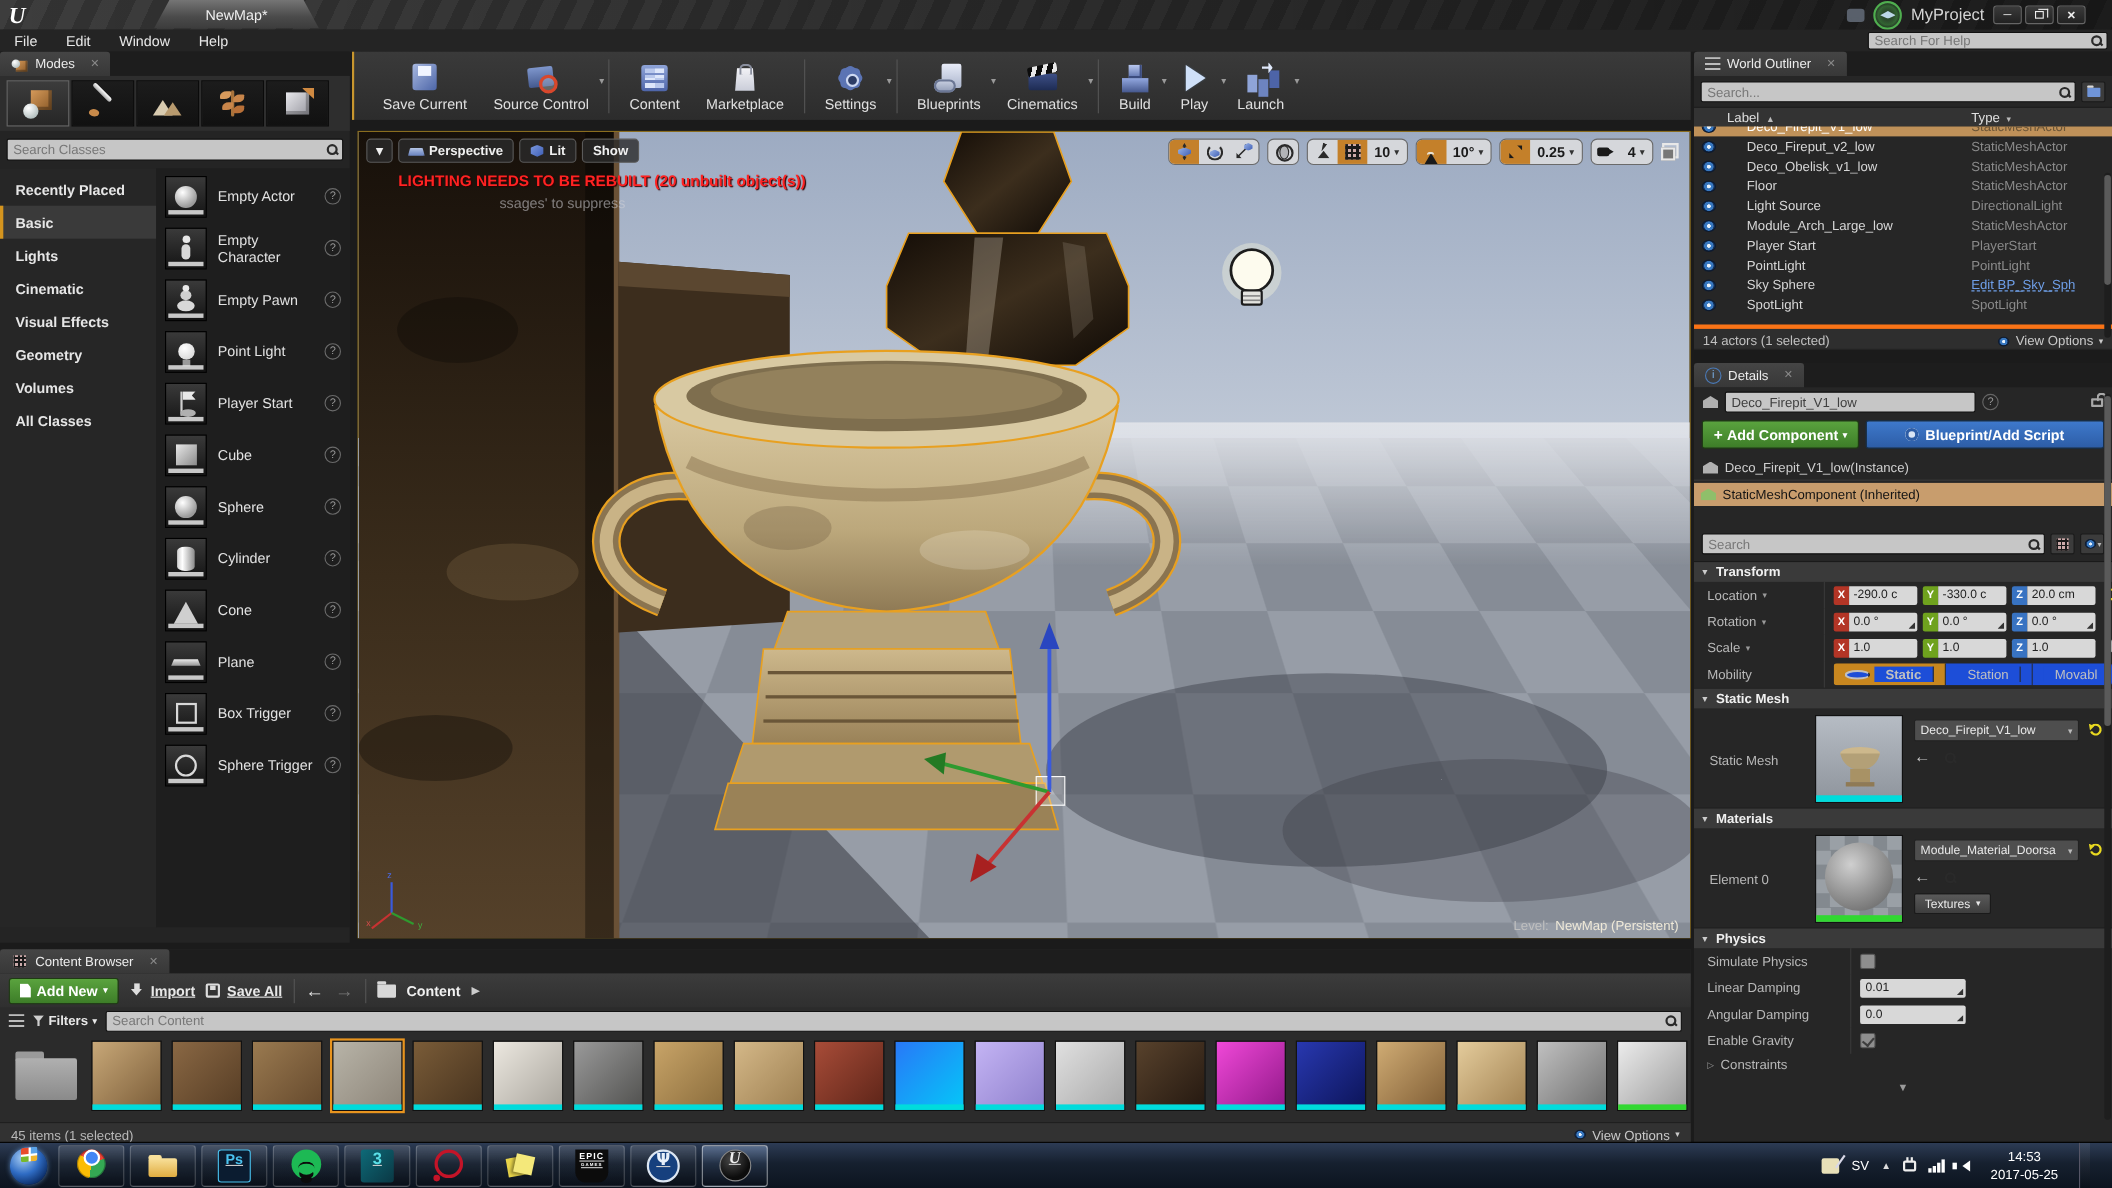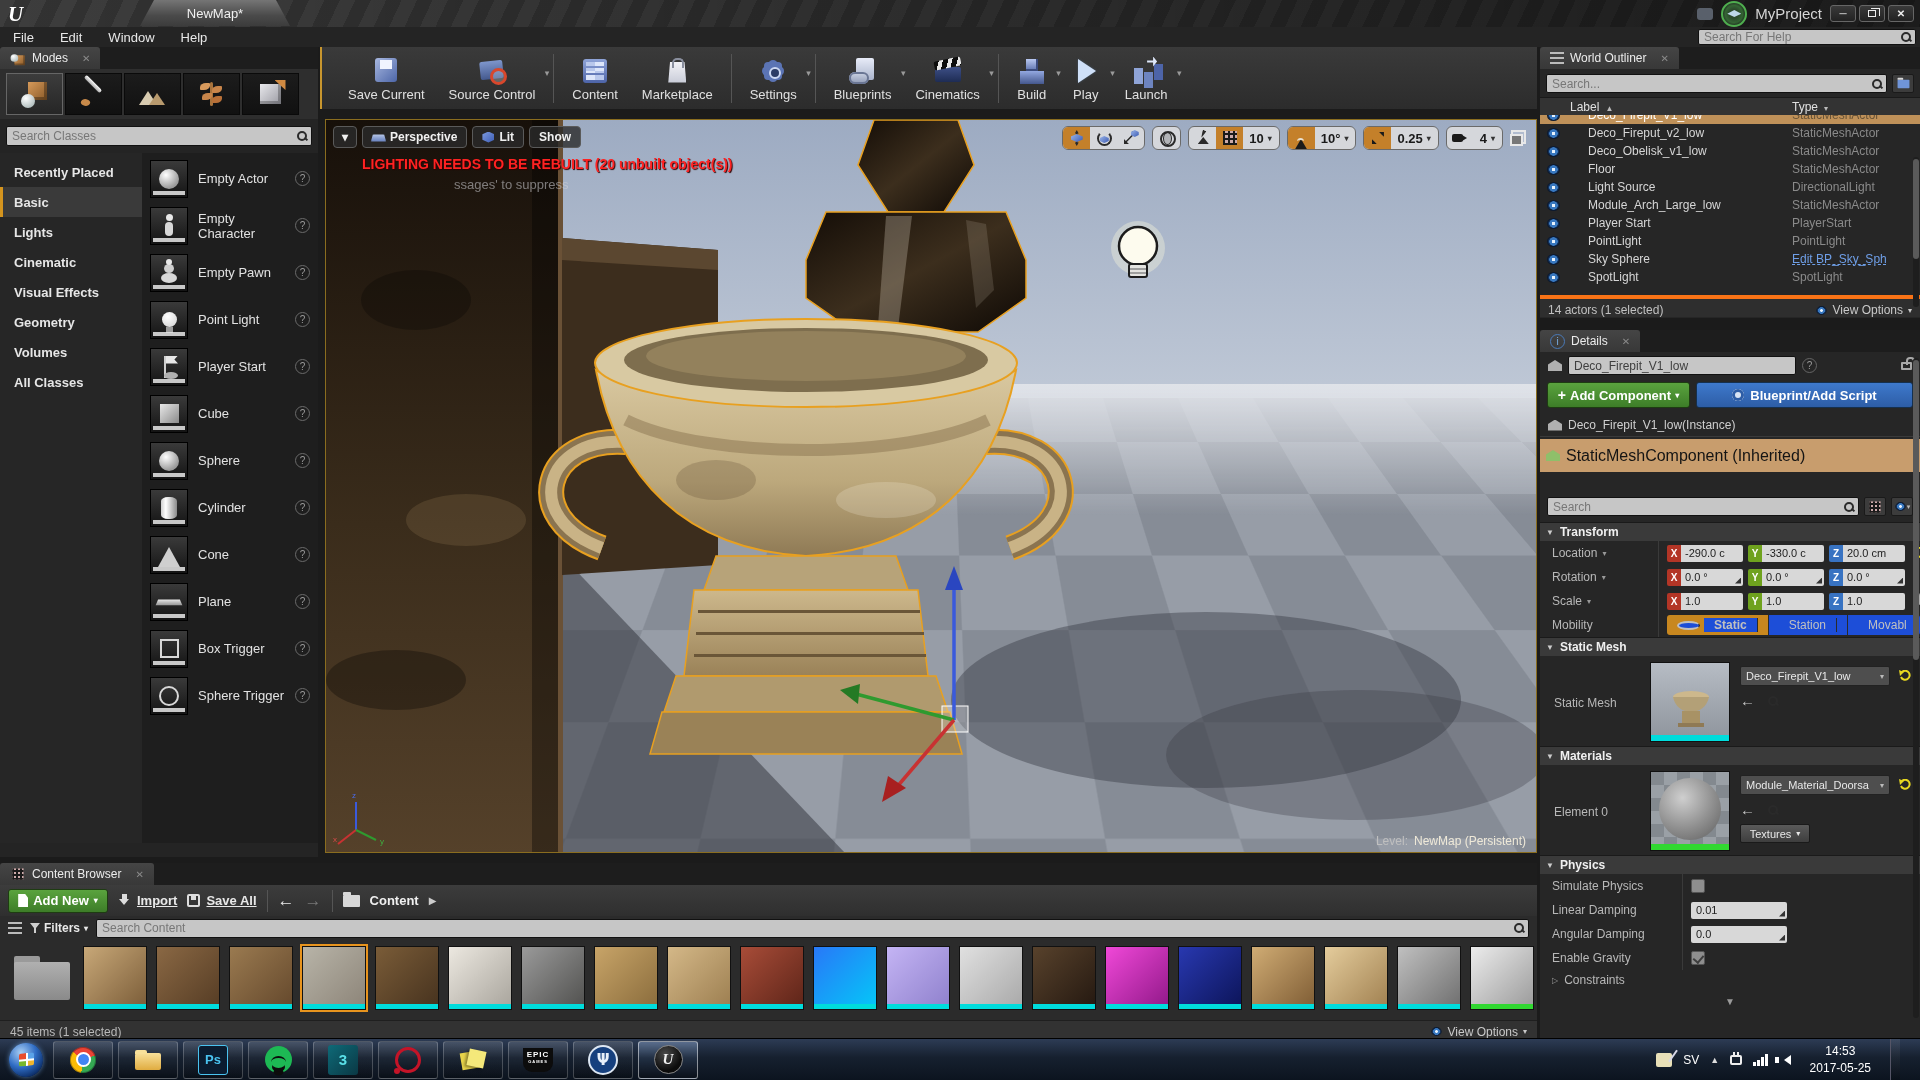--- a/index.html
+++ b/index.html
@@ -11,21 +11,21 @@
   
   .titlebar { position:absolute; left:0; top:0; width:1920px; height:27px;
     background: linear-gradient(to right, rgba(0,0,0,0), rgba(0,0,0,.55)),
       repeating-linear-gradient(115deg,#3d3d3d 0 14px,#323232 14px 28px); }
   .ue-logo { position:absolute; left:8px; top:2px; width:26px; height:22px; color:#fff;
     font-family:"Liberation Serif",serif; font-size:21px; font-weight:bold; font-style:italic; }
   .doc-tab { position:absolute; left:140px; top:0; width:150px; height:26px;
     background:linear-gradient(#757575,#4a4a4a 60%,#3c3c3c);
     clip-path:polygon(14px 0, calc(100% - 14px) 0, 100% 100%, 0 100%);
     display:flex; align-items:center; justify-content:center; color:#f0f0f0; font-size:13px; }
-  .tb-right { position:absolute; right:6px; top:0; height:27px; display:flex; align-items:center; gap:8px; }
+  .tb-right { position:absolute; right:24px; top:0; height:27px; display:flex; align-items:center; gap:8px; }
   .bubble-icon { width:16px; height:12px; background:#59606b; border-radius:3px; position:relative; }
   .bubble-icon::after { content:""; position:absolute; left:3px; bottom:-4px; border:4px solid transparent; border-top-color:#59606b; }
   .cap-wrap { width:26px; height:26px; border-radius:50%; background:radial-gradient(circle,#2c4a2c 30%,rgba(70,160,70,.55) 55%,rgba(70,160,70,.15) 75%); border:2px solid #4fae4f; display:flex; align-items:center; justify-content:center; }
   .cap-icon { width:14px; height:7px; background:#bcd6e8; clip-path:polygon(50% 0,100% 55%,50% 100%,0 55%); }
   .proj { color:#d5d5d5; font-size:15px; }
   .winbtns { display:flex; gap:3px; }
   .winbtn { width:26px; height:17px; background:linear-gradient(#3a3a3a,#222); border:1px solid #666; border-radius:3px;
     color:#eee; font-size:10px; display:flex; align-items:center; justify-content:center; font-weight:bold; }
   .glyph-restore { width:8px; height:7px; border:1px solid #eee; position:relative; }
   .glyph-restore::before { content:""; position:absolute; left:2px; top:-3px; width:8px; height:7px; border:1px solid #eee; border-left:none; border-bottom:none; }
@@ -214,21 +214,21 @@
   .qcirc { width:15px; height:15px; border:1px solid #666; border-radius:50%; color:#999; font-size:10px; display:flex; align-items:center; justify-content:center; }
   .lock { width:11px; height:8px; border:2px solid #a8a8a8; border-radius:1px; position:relative; margin-left:auto; }
   .lock::before { content:""; position:absolute; left:3px; top:-7px; width:5px; height:6px; border:2px solid #a8a8a8; border-bottom:none; border-radius:4px 4px 0 0; }
   .d-btn-row { display:flex; gap:6px; padding:3px 7px 6px; }
   .btn-green { flex:none; width:143px; height:26px; background:linear-gradient(#5aa33e,#3d7d28); border:1px solid #1e3c12; border-radius:3px;
     color:#fff; font-weight:bold; font-size:13px; display:flex; align-items:center; justify-content:center; gap:4px; }
   .btn-blue { flex:1; height:26px; background:linear-gradient(#3e79cc,#2d5da6); border:1px solid #15304e; border-radius:3px;
     color:#fff; font-weight:bold; font-size:13px; display:flex; align-items:center; justify-content:center; gap:6px; }
   .gear-g { width:12px; height:12px; border-radius:50%; background:#d8e4f4; box-shadow:inset 0 0 0 3px #2d5da6, inset 0 0 0 5px #d8e4f4; }
   .d-instance { display:flex; align-items:center; gap:6px; padding:4px 8px; color:#cfcfcf; border-bottom:1px solid #3a3a3a; }
-  .d-comp { margin-top:2px; height:33px; background:#c89d6d; display:flex; align-items:center; gap:6px; padding:0 6px; color:#141414; font-size:16px; }
+  .d-comp { margin-top:2px; height:21px; background:#c89d6d; display:flex; align-items:center; gap:6px; padding:0 6px; color:#141414; font-size:12px; }
   .d-search { display:flex; gap:5px; padding:25px 7px 6px; }
   .d-search .si { position:relative; flex:1; height:19px; }
   .sect-h { height:19px; background:#3a3a3a; border-top:1px solid #1a1a1a; display:flex; align-items:center; gap:6px; padding:0 6px;
     color:#f0f0f0; font-weight:bold; font-size:12px; }
   .tri { font-size:8px; color:#ccc; }
   .prow { display:flex; align-items:center; height:24px; padding-left:12px; }
   .plabel { width:106px; color:#b8b8b8; font-size:12px; flex:none; display:flex; gap:5px; align-items:center; }
   .plabel .dd { font-size:8px; color:#999; }
   .vsep { border-left:1px solid #3a3a3a; align-self:stretch; margin-right:8px; }
   .chip { display:flex; margin-right:5px; }
@@ -298,21 +298,21 @@
 
   
   .taskbar { position:absolute; left:0; top:1038px; width:1920px; height:42px;
     background:linear-gradient(#2d3c55,#16202f 45%,#0c141f); border-top:1px solid #000; display:flex; align-items:center; }
   .apps { display:flex; gap:5px; align-items:center; padding-left:4px; }
   .appbtn { width:60px; height:38px; border-radius:3px; border:1px solid rgba(255,255,255,.22);
     background:linear-gradient(rgba(255,255,255,.14),rgba(255,255,255,.03) 45%,rgba(0,0,0,.25));
     display:flex; align-items:center; justify-content:center; position:relative; }
   .appbtn.app-start { width:44px; border:none; background:none; }
   .appbtn.active { background:linear-gradient(rgba(180,210,255,.35),rgba(120,160,220,.12) 45%,rgba(0,0,0,.2)); border-color:rgba(255,255,255,.5); }
-  .aicon { width:30px; height:30px; position:relative; display:flex; align-items:center; justify-content:center; }
+  .aicon { width:30px; height:30px; position:relative; display:flex; justify-content:center;text-decoration:underline; }
   .aicon .g { position:relative; z-index:2; font-weight:bold; }
   .aicon::before,.aicon::after { content:""; position:absolute; }
   .app-start .aicon { width:34px; height:34px; border-radius:50%; background:radial-gradient(circle at 35% 28%,#a8cef4,#2f6cc4 45%,#0a2a62 80%); box-shadow:0 0 5px rgba(120,180,255,.6); }
   .app-start .aicon::after { width:15px; height:13px; border-radius:2px; transform:skewY(-6deg);
     background:linear-gradient(#fff,#fff) 50% 0/2px 100% no-repeat, linear-gradient(#fff,#fff) 0 50%/100% 2px no-repeat,
       conic-gradient(#5aa2e8 0 25%,#f0b42c 0 50%,#78b82c 0 75%,#e84c2c 0); }
   .app-chrome .aicon::before { width:26px; height:26px; border-radius:50%;
     background:conic-gradient(from -50deg,#ea4335 0 33%,#34a853 0 66%,#fbbc05 0); box-shadow:inset 0 0 0 1px rgba(0,0,0,.3); }
   .app-chrome .aicon::after { width:11px; height:11px; border-radius:50%; background:#4285f4; border:2.5px solid #fff; }
   .app-explorer .aicon::before { width:26px; height:17px; background:linear-gradient(#f8e09a,#e0ac40); border-radius:2px; top:8px; }

